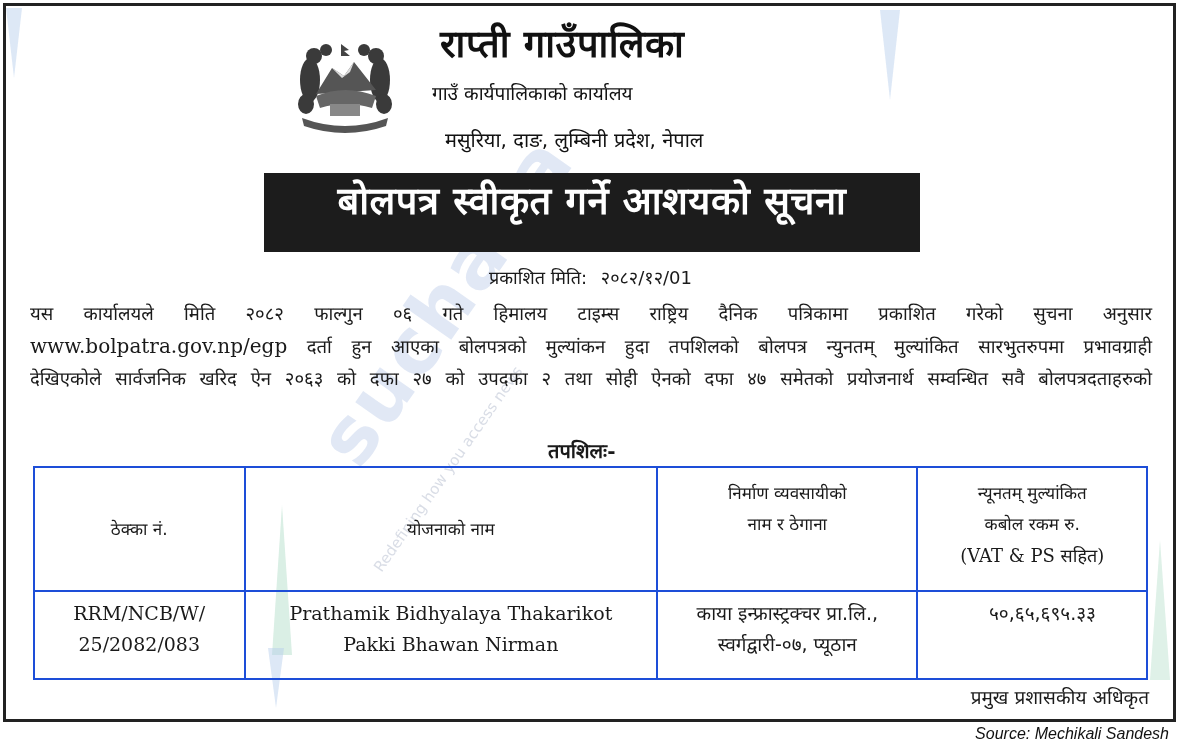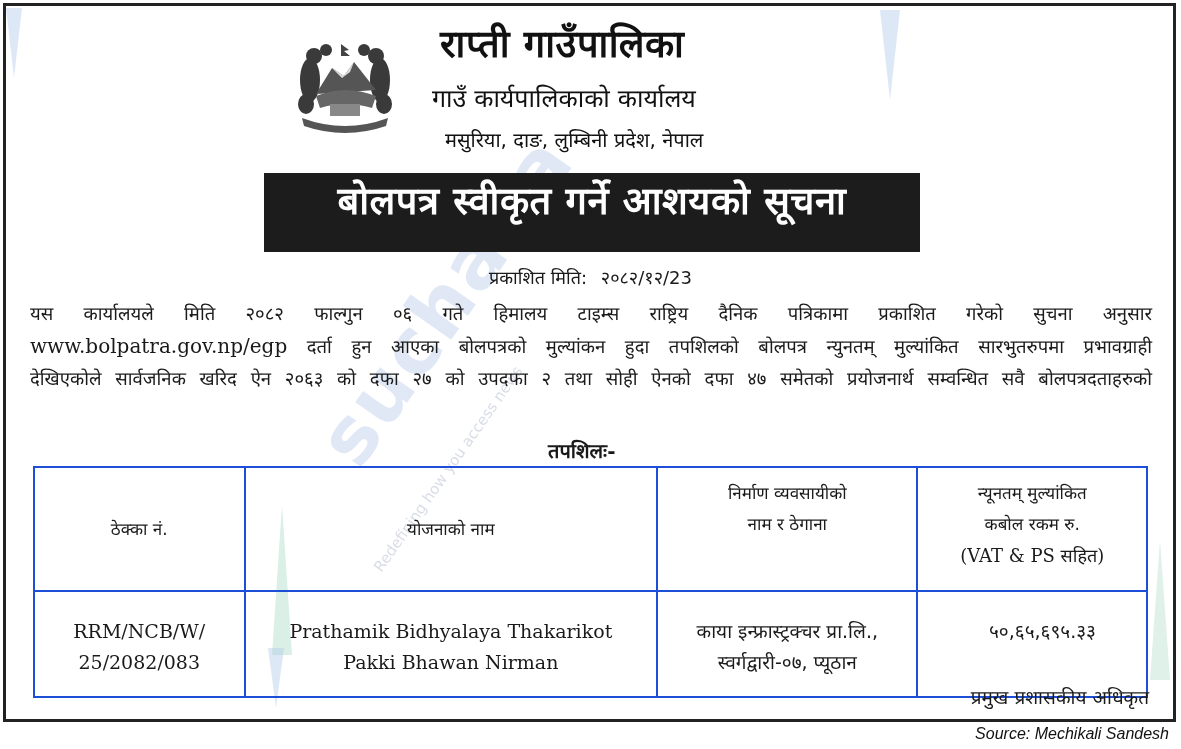--- a/index.html
+++ b/index.html
@@ -23,21 +23,21 @@
   .wm-spike { position:absolute; width:0; height:0; pointer-events:none; }
   .spike1 { left:272px; top:505px; border-left:10px solid transparent; border-right:10px solid transparent; border-bottom:150px solid rgba(150,210,180,0.35); }
   .spike2 { left:880px; top:10px; border-left:10px solid transparent; border-right:10px solid transparent; border-top:90px solid rgba(180,205,235,0.45); }
   .spike3 { left:1150px; top:540px; border-left:10px solid transparent; border-right:10px solid transparent; border-bottom:140px solid rgba(150,210,180,0.3); }
   .spike4 { left:6px; top:8px; border-left:8px solid transparent; border-right:8px solid transparent; border-top:70px solid rgba(180,205,235,0.45); }
   .spike5 { left:268px; top:648px; border-left:8px solid transparent; border-right:8px solid transparent; border-top:60px solid rgba(180,205,235,0.45); }
 
   .emblem { position:absolute; left:292px; top:42px; width:106px; height:96px; }
 
   .title1 { position:absolute; left:440px; top:16px; font-family:"DejaVu Sans", sans-serif; font-weight:bold; font-size:38px; letter-spacing:0.5px; color:#111; }
-  .title2 { position:absolute; left:432px; top:80px; font-family:"DejaVu Sans", sans-serif; font-size:25px; color:#111; }
+  .title2 { position:absolute; left:432px; top:80px; font-family:"DejaVu Sans", sans-serif; font-size:19px; color:#111; }
   .title3 { position:absolute; left:445px; top:126px; font-family:"DejaVu Sans", sans-serif; font-size:20px; color:#111; }
 
   .banner {
     position:absolute; left:264px; top:173px; width:656px; height:79px; background:#1c1c1c;
     display:flex; align-items:flex-start; justify-content:center;
   }
   .banner span { color:#fff; font-family:"DejaVu Sans", sans-serif; font-weight:bold; font-size:38px; letter-spacing:0.5px; }
 
   .pubdate { position:absolute; left:0; width:1181px; top:265px; text-align:center; font-family:"DejaVu Sans", sans-serif; font-size:18px; }
   .pubdate .sep { margin:0 4px; }
@@ -51,21 +51,21 @@
   .line.last { text-align-last:left; }
 
   .details-label { position:absolute; left:548px; top:437px; font-family:"DejaVu Sans", sans-serif; font-weight:bold; font-size:20px; }
 
   table.tbl {
     position:absolute; left:33px; top:466px; width:1115px; border-collapse:collapse;
     font-family:"DejaVu Sans", sans-serif;
   }
   table.tbl td, table.tbl th { border:2px solid #1d4ed8; text-align:center; vertical-align:middle; font-weight:normal; padding:0 6px; }
   table.tbl th { height:112px; font-size:17px; line-height:31px; }
-  table.tbl td { height:80px; font-size:19px; line-height:31px; vertical-align:top; padding-top:24px;margin-left:25px; }
+  table.tbl td { height:80px; font-size:19px; line-height:31px; vertical-align:top; padding-top:6px;margin-left:25px; }
   .col1 { width:203px; } .col2 { width:428px; } .col3 { width:262px; } .col4 { width:222px; }
   .serif { font-family:"DejaVu Serif", serif; font-size:21px; }
   .serif-sm { font-family:"DejaVu Serif", serif; font-size:18px; }
   .hdr-cell { vertical-align:top !important; padding-top:10px !important; }
   .amount { text-align:right !important; padding-right:50px !important; }
 
   .signatory { position:absolute; right:32px; top:684px; font-family:"DejaVu Sans", sans-serif; font-size:19px; }
   .source { position:absolute; right:12px; top:725px; font-family:"Liberation Sans", sans-serif; font-style:italic; font-size:16px; color:#111; }
 </style>
 </head>
@@ -104,21 +104,21 @@
 <div class="title2">गाउँ कार्यपालिकाको कार्यालय</div>
 <div class="title3">मसुरिया, दाङ, लुम्बिनी प्रदेश, नेपाल</div>
 
 <div class="banner">
   <span>बोलपत्र स्वीकृत गर्ने आशयको सूचना</span>
 </div>
 
 <div class="pubdate">
   <span>प्रकाशित मिति:</span>
   <span class="sep"></span>
-  <span>२०८२/१२/23</span>
+  <span>२०८२/१२/01</span>
 </div>
 
 <div class="body-text">
   <span class="line">यस कार्यालयले मिति २०८२ फाल्गुन ०६ गते हिमालय टाइम्स राष्ट्रिय दैनिक पत्रिकामा प्रकाशित गरेको सुचना अनुसार</span>
   <span class="line"><span class="url">www.bolpatra.gov.np/egp</span> <span>दर्ता हुन आएका बोलपत्रको मुल्यांकन हुदा तपशिलको बोलपत्र न्युनतम् मुल्यांकित सारभुतरुपमा प्रभावग्राही</span></span>
   <span class="line">देखिएकोले सार्वजनिक खरिद ऐन २०६३ को दफा २७ को उपदफा २ तथा सोही ऐनको दफा ४७ समेतको प्रयोजनार्थ सम्वन्धित सवै बोलपत्रदताहरुको</span>
 </div>
 
 <div class="details-label">तपशिलः-</div>
 

